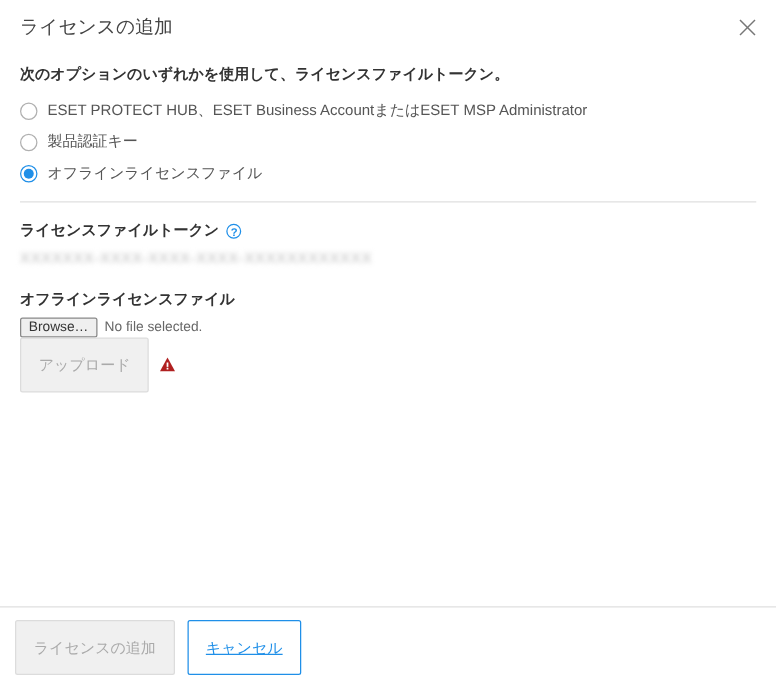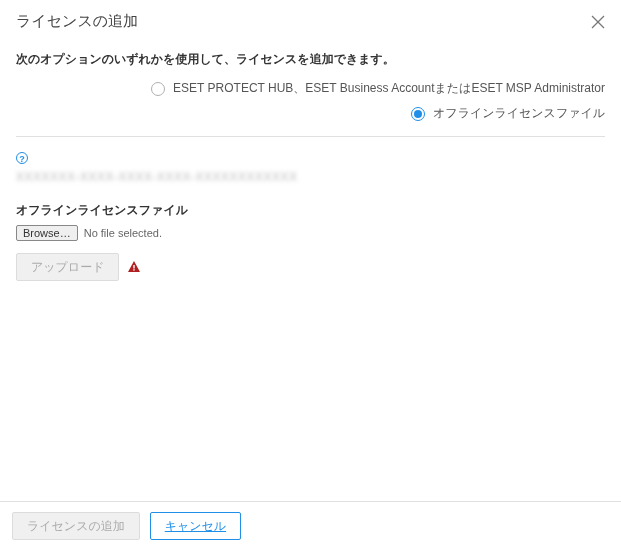--- a/index.html
+++ b/index.html
@@ -40,21 +40,20 @@
     margin: 8px 0 12px 0;
   }
   .radio-row {
     display: flex;
     align-items: center;
     gap: 8px;
     margin: 8px 0;
     font-size: 12px;
     color: #555;
     cursor: pointer;
-    justify-content: flex-end;
   }
   .radio {
     width: 14px; height: 14px;
     border: 1px solid #b0b0b0;
     border-radius: 50%;
     position: relative;
     flex-shrink: 0;
   }
   .radio.selected {
     border-color: #1f8fe8;
@@ -96,21 +95,20 @@
     font-size: 12px;
     filter: blur(2px);
     user-select: none;
     margin-bottom: 18px;
     letter-spacing: 0.5px;
   }
   .file-row {
     display: flex;
     align-items: center;
     gap: 6px;
-    margin-bottom: 12px;
     font-size: 11px;
   }
   .browse-btn {
     font-size: 11px;
     padding: 1px 6px;
     border: 1px solid #888;
     background: #efefef;
     border-radius: 2px;
     cursor: pointer;
   }
@@ -120,21 +118,21 @@
   }
   .upload-row {
     display: flex;
     align-items: center;
     gap: 8px;
   }
   .btn {
     display: inline-flex;
     align-items: center;
     justify-content: center;
-    height: 28px;
+    height: 44px;
     padding: 0 14px;
     font-size: 12px;
     border-radius: 2px;
     cursor: pointer;
   }
   .btn-disabled {
     background: #f0f0f0;
     border: 1px solid #dcdcdc;
     color: #aaa;
     cursor: default;
@@ -171,34 +169,39 @@
   <div class="title">ライセンスの追加</div>
   <div class="close-icon">
     <svg width="14" height="14" viewBox="0 0 14 14">
       <line x1="1" y1="1" x2="13" y2="13" stroke="#777" stroke-width="1.2"></line>
       <line x1="13" y1="1" x2="1" y2="13" stroke="#777" stroke-width="1.2"></line>
     </svg>
   </div>
 </div>
 
 <div class="body">
-  <div class="instruction">次のオプションのいずれかを使用して、ライセンスを追加できます。</div>
+  <div class="instruction">次のオプションのいずれかを使用して、ライセンスファイルトークン。</div>
 
   <div class="radio-row">
     <span class="radio"></span>
     <span>ESET PROTECT HUB、ESET Business AccountまたはESET MSP Administrator</span>
   </div>
   <div class="radio-row">
+    <span class="radio"></span>
+    <span>製品認証キー</span>
+  </div>
+  <div class="radio-row">
     <span class="radio selected"></span>
     <span>オフラインライセンスファイル</span>
   </div>
 
   <hr class="divider">
 
   <div class="section-label">
+    <span>ライセンスファイルトークン</span>
     <span class="help-icon">?</span>
   </div>
   <div class="token-value">XXXXXXX-XXXX-XXXX-XXXX-XXXXXXXXXXXX</div>
 
   <div class="section-label">
     <span>オフラインライセンスファイル</span>
   </div>
   <div class="file-row">
     <span class="browse-btn">Browse…</span>
     <span class="nofile">No file selected.</span>

